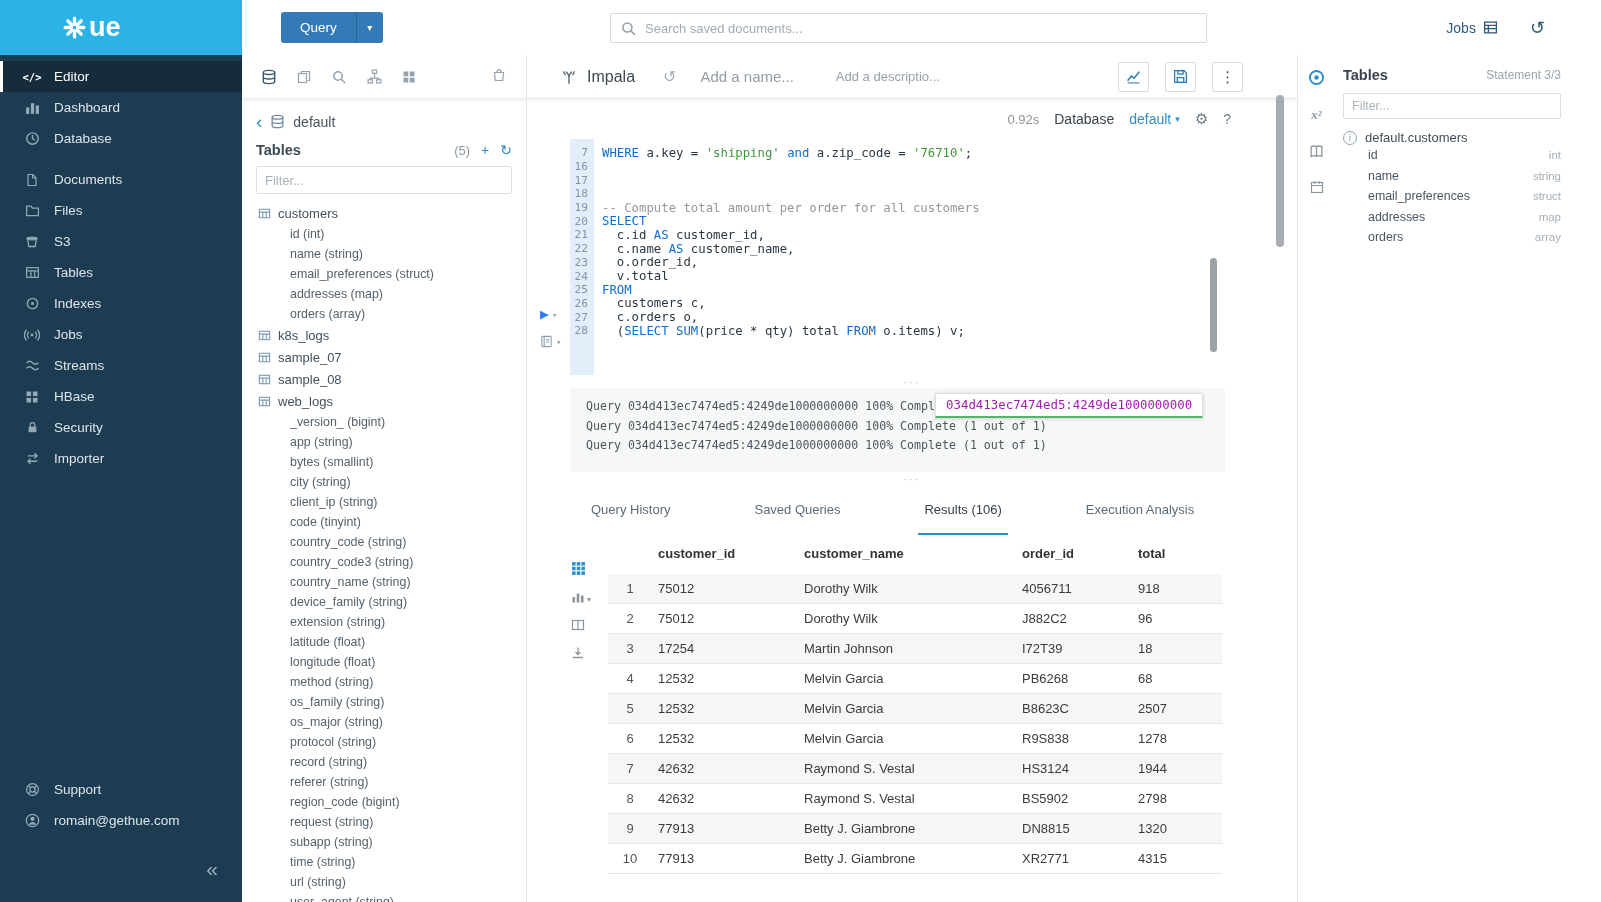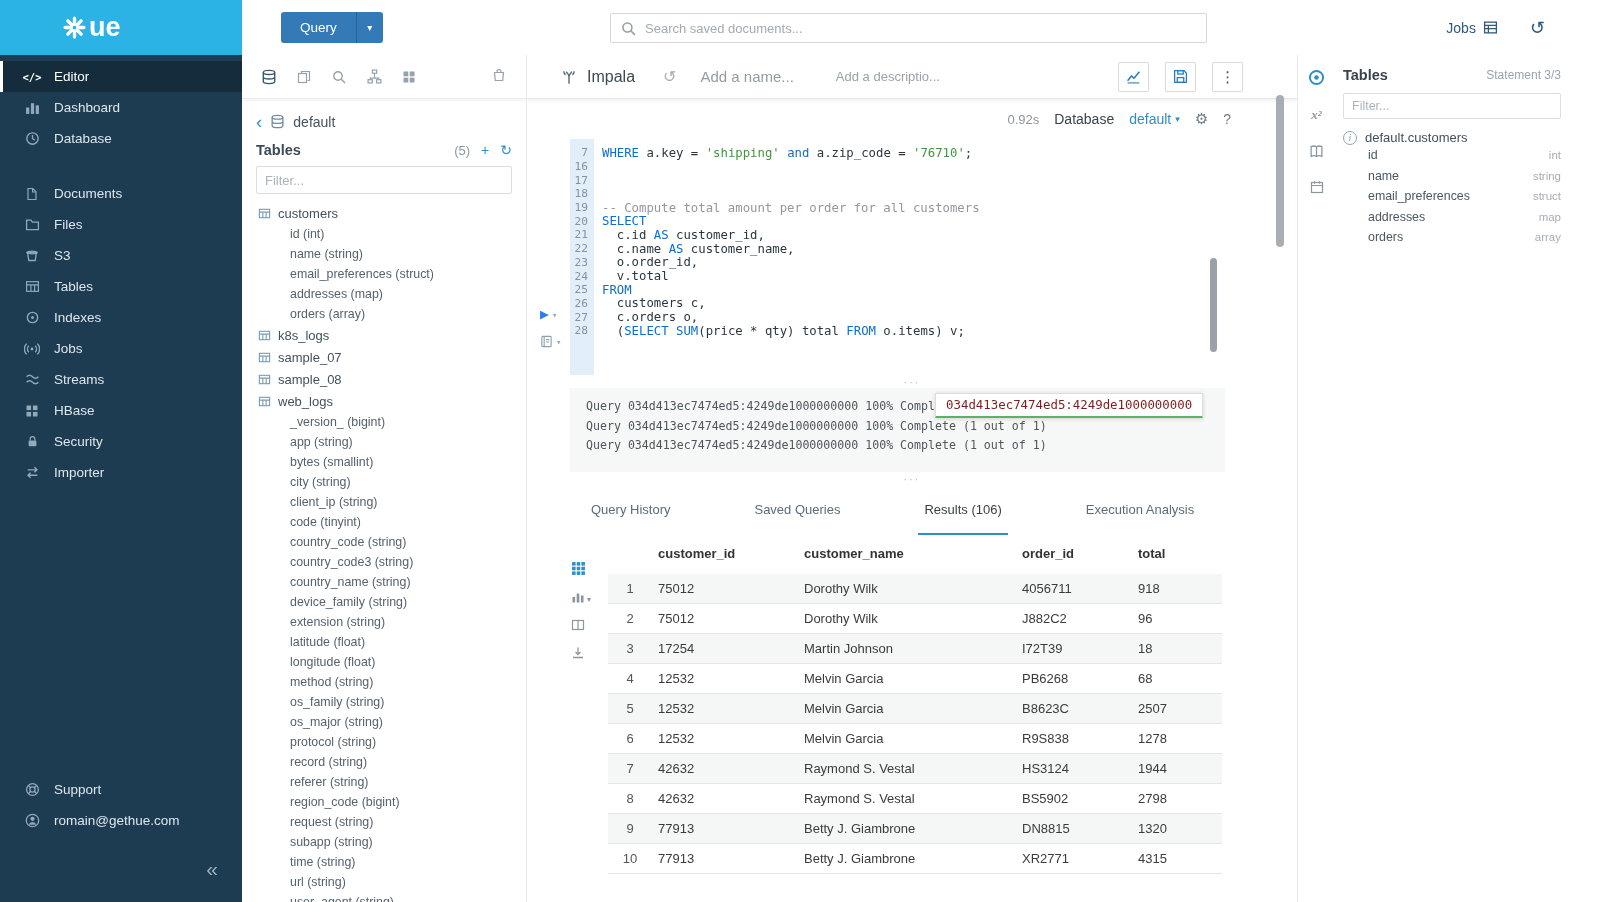--- a/index.html
+++ b/index.html
@@ -14,21 +14,21 @@
   .logo{height:55px;background:#2cb3e6;display:flex;align-items:center;padding-left:62px;
     color:#fff;flex:none;gap:2px;cursor:pointer}
   .logo-text{font-size:27px;font-weight:700;color:#fff;letter-spacing:0}
   #sidebar-nav{padding-top:6px}
   .nav-item{height:31px;display:flex;align-items:center;padding-left:23px;gap:13px;
     color:#dde6ed;font-size:13.5px;cursor:pointer;position:relative}
   .nav-item .icn{width:18px;color:#92a9ba}
   .nav-item.active{background:#152c3d;color:#fff}
   .nav-item.active .icn{color:#fff}
   .nav-item.active::before{content:"";position:absolute;left:0;top:0;bottom:0;width:3px;background:#fff}
-  .group-gap{margin-top:24px}
+  .group-gap{margin-top:10px}
   .sidebar-spacer{flex:1}
   .collapse-row{height:66px;display:flex;justify-content:flex-end;align-items:center;
     padding-right:24px;color:#9db1c0;font-size:21px}
   .collapse-glyph{cursor:pointer}
   .icn-code{font-family:"DejaVu Sans Mono",monospace;font-size:10.5px;font-weight:bold;font-style:normal}
 
   
   .topbar{position:absolute;left:242px;top:0;width:1359px;height:55px;background:#fff;z-index:4}
   .query-group{position:absolute;left:39px;top:12px;display:flex}
   .query-btn{background:#337ab7;color:#fff;border:none;font-size:13.5px;padding:0 19px;height:31px;
@@ -107,21 +107,21 @@
   .panel-scrollbar{position:absolute;right:13px;top:40px;width:8px;height:152px;background:#a9aeb3;border-radius:4px;cursor:pointer;z-index:3}
 
   .resize-handle{height:13px;flex:none;display:flex;align-items:center;justify-content:center;
     color:#b6bcc2;font-size:11px;letter-spacing:2px;cursor:row-resize}
   .log-area{flex:none;margin-left:43px;width:655px;height:84px;background:#f6f7f7;position:relative;
     padding:9px 16px;overflow:hidden}
   .log-line{font-family:"DejaVu Sans Mono",monospace;font-size:11.6px;color:#4e565c;height:19.5px;
     line-height:19.5px;white-space:nowrap}
   .log-tooltip{position:absolute;left:365px;top:5px;height:25px;line-height:22px;padding:0 10px;background:#fff;
     border:1px solid #ddd;border-bottom:2px solid #58b368;box-shadow:0 1px 4px rgba(0,0,0,.15);
-    font-family:"DejaVu Sans Mono",monospace;font-size:12.4px;color:#7f1d1d}
+    font-family:"DejaVu Sans Mono",monospace;font-size:12.4px;color:#a21caf}
 
   #result-tabs{height:50px;flex:none;display:flex;align-items:stretch;padding-left:58px;gap:72px}
   .tab{display:flex;align-items:center;font-size:13px;color:#5d6c7a;cursor:pointer;
     border-bottom:2px solid transparent;padding:0 6px}
   .tab.active{color:#373f47;border-bottom-color:#2d8fc9}
 
   .results-region{flex:1;display:flex;padding-left:43px;overflow:hidden}
   .result-icons{width:36px;flex:none;display:flex;flex-direction:column;align-items:flex-start;
     padding-top:26px;gap:14px;color:#8d959c}
   .result-icons .row{display:flex;align-items:flex-end}

